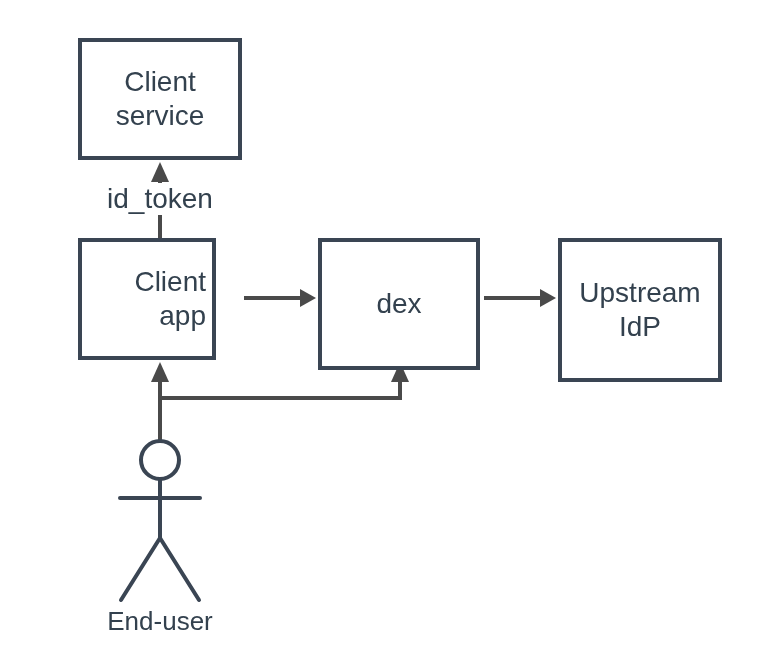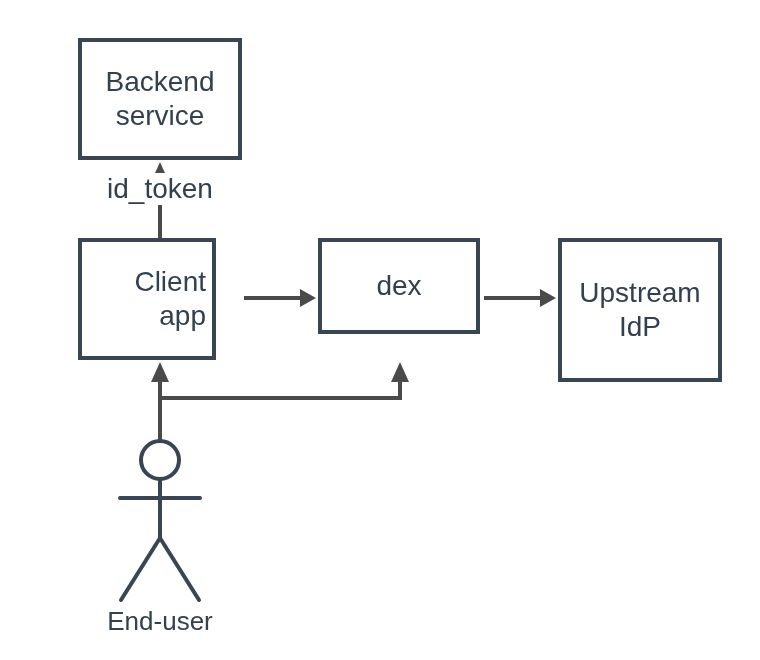--- a/index.html
+++ b/index.html
@@ -31,27 +31,27 @@
     align-items: center;
     justify-content: center;
     text-align: center;
     font-size: 28px;
     line-height: 34px;
     color: #33414e;
     padding: 0 6px;
   }
   .node-backend  { left: 78px;  top: 38px;  width: 164px; height: 122px; }
   .node-client   { left: 78px;  top: 238px; width: 138px; height: 122px; text-align: right; }
-  .node-dex      { left: 318px; top: 238px; width: 162px; height: 96px; }
+  .node-dex      { left: 318px; top: 238px; width: 162px; height: 132px; }
   .node-upstream { left: 558px; top: 238px; width: 164px; height: 144px; }
 
   .edge-label {
     position: absolute;
     left: 160px;
-    top: 173px;
+    top: 183px;
     transform: translateX(-50%);
     background: #ffffff;
     padding: 0 5px;
     font-size: 28px;
     line-height: 32px;
     color: #33414e;
     white-space: nowrap;
   }
   .actor-label {
     position: absolute;
@@ -100,21 +100,21 @@
     <g stroke="#3a4553" stroke-width="4" fill="none" stroke-linecap="round">
       <circle cx="160" cy="460" r="19" fill="#ffffff"></circle>
       <line x1="160" y1="479" x2="160" y2="538"></line>
       <line x1="120" y1="498" x2="200" y2="498"></line>
       <line x1="160" y1="538" x2="121" y2="600"></line>
       <line x1="160" y1="538" x2="199" y2="600"></line>
     </g>
   </svg>
 
   <div class="node node-backend">
-    <span>Backend service</span>
+    <span>Client service</span>
   </div>
 
   <div class="node node-client">
     <span>Client app</span>
   </div>
 
   <div class="node node-dex">
     <span>dex</span>
   </div>
 

